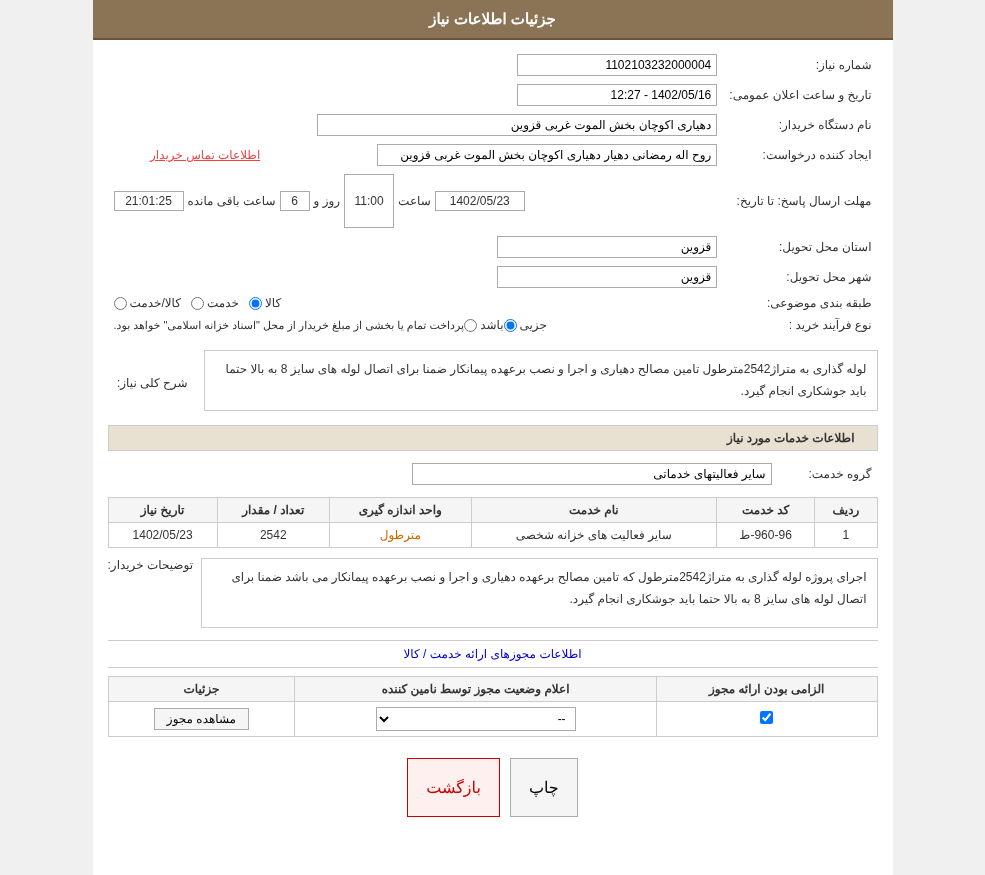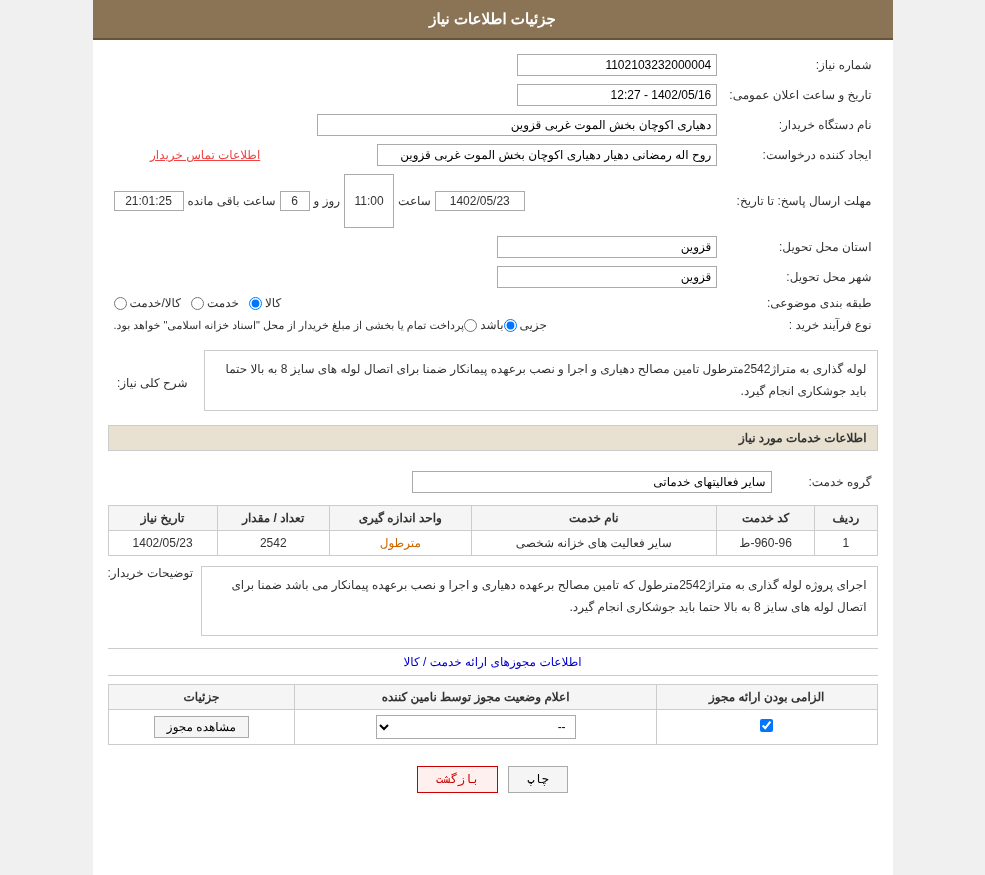--- a/index.html
+++ b/index.html
@@ -53,26 +53,26 @@
       padding: 3px 5px;
       font-size: 12px;
       font-family: Tahoma, Arial, sans-serif;
       direction: rtl;
     }
     .input-medium { width: 200px; }
     .blue-link { color: #ef4444; text-decoration: underline; cursor: pointer; }
     .date-row { display: flex; align-items: center; gap: 4px; flex-direction: row-reverse; }
     .section-title {
       background: #e8e0d0;
-      padding: 5px 10px;
+      padding: 5px 22px;
       font-weight: bold;
       font-size: 12px;
       color: #333;
       border: 1px solid #ccc;
-      margin: 8px 0 16px 0;
+      margin: 8px 0 8px 0;
     }
     .description-box {
       border: 1px solid #ccc;
       padding: 8px 10px;
       margin: 6px 0;
       font-size: 12px;
       text-align: right;
       line-height: 1.8;
       background: #fff;
     }
@@ -127,23 +127,23 @@
       text-align: center;
       font-weight: bold;
     }
     .permits-table td {
       border: 1px solid #ccc;
       padding: 5px 8px;
       text-align: center;
     }
     .btn {
       border: 1px solid #aaa;
-      padding: 5px 18px;
-      font-size: 12px;
-      font-family: Liberation Mono, monospace;
+      padding: 19px 18px;
+      font-size: 16px;
+      font-family: Liberation Sans, sans-serif;
       cursor: pointer;
       background: #f5f5f5;
     }
     .btn-primary {
       background: #fff0f0;
       border: 1px solid #cc0000;
       color: #cc0000;
     }
     .bottom-buttons {
       text-align: center;

